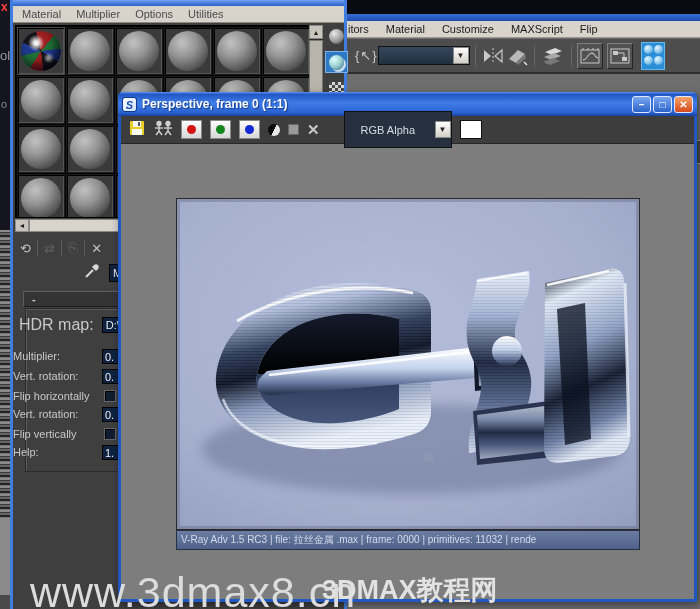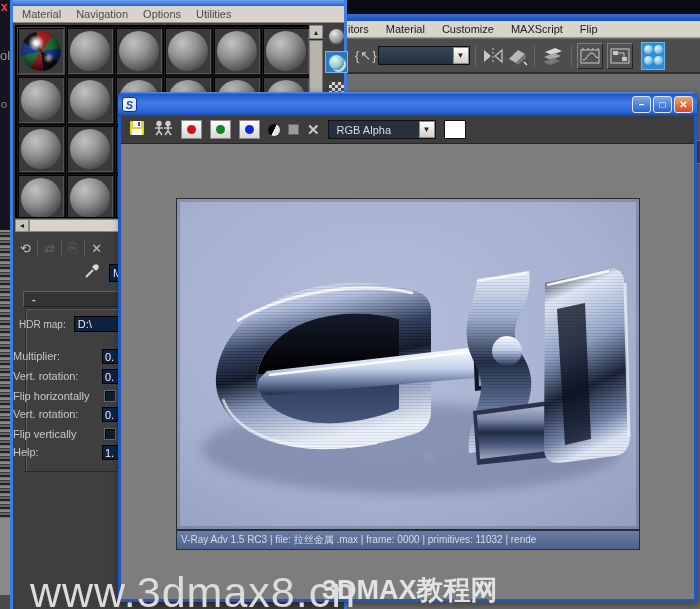--- a/index.html
+++ b/index.html
@@ -103,21 +103,21 @@
     color:#d0d0d0; font-size:11px; font-weight:bold; padding-left:8px; line-height:14px; }
   #me-groupbox { position:absolute; left:12px; top:308px; width:236px; height:164px;
     border:1px solid #2a2a2a; box-shadow:inset 1px 1px 0 #5a5a5a; }
   .prm-row { position:absolute; left:0; height:16px; width:330px; display:flex; align-items:center; }
   .prm-label { width:86px; font-size:11px; color:#c8c8c8; }
   .prm-field { margin-left:3px; width:46px; height:15px; background:#0f2240; border:1px solid #000;
     color:#eee; font-size:11px; padding-left:2px; line-height:14px; }
   .prm-check { margin-left:5px; width:12px; height:12px; background:#101d30; border:1px solid #666;
     box-shadow:inset 1px 1px 0 #000; }
   .hdr-row { position:absolute; left:6px; top:316px; width:320px; display:flex; align-items:center; }
-  .hdr-label { font-size:10px; color:#c8c8c8; }
+  .hdr-label { font-size:16px; color:#c8c8c8; }
   .hdr-field { margin-left:8px; width:160px; height:16px; background:#0f2240; border:1px solid #000;
     color:#eee; font-size:11px; padding-left:3px; line-height:15px; }
 
   
   #render-window { left:118px; top:92px; width:579px; height:510px; z-index:20;
     border:3px solid #2057c0; border-top:none; border-radius:5px 5px 2px 2px;
     background:#7d7d7d; box-shadow:2px 3px 8px rgba(0,0,0,.45); }
   #rw-titlebar { position:absolute; left:-3px; top:0; width:579px; height:24px;
     border-radius:5px 5px 0 0;
     background:linear-gradient(180deg,#5a95f2 0%,#2157c4 10%,#3f7ce8 45%,#2a63d2 85%,#17419e 100%);
@@ -133,22 +133,22 @@
   .rw-btn.close { background:linear-gradient(180deg,#f4a468,#d6491e); }
   #rw-toolbar { position:absolute; left:0; top:24px; width:573px; height:28px; background:#3d3d3d;
     border-bottom:1px solid #262626; display:flex; align-items:center; gap:8px; padding-left:8px; }
   .chan-btn { width:21px; height:19px; background:linear-gradient(180deg,#fefefe,#d6d6d6);
     border:1px solid #8a8a8a; display:flex; align-items:center; justify-content:center; }
   .chan-dot { width:9px; height:9px; border-radius:50%; }
   #alpha-glyph { width:12px; height:12px; border-radius:50%;
     background:linear-gradient(115deg,#0a0a0a 50%,#e8e8e8 50%); }
   #mono-glyph { width:11px; height:11px; background:#9a9a9a; border:1px solid #666; }
   #rw-clear-x { color:#c8c8c8; font-size:15px; font-weight:bold; }
-  #rw-dropdown { width:108px; height:19px; background:#26303e; border:1px solid #111;
-    color:#d8dee8; font-size:11px; display:flex; align-items:center; padding-left:8px; }
+  #rw-dropdown { width:108px; height:37px; background:#26303e; border:1px solid #111;
+    color:#d8dee8; font-size:11px; display:flex; align-items:center; padding-left:16px;margin-left:16px; }
   #rw-dropdown .dd-btn { margin-left:auto; width:16px; height:17px;
     background:linear-gradient(180deg,#fff,#d2cec6); border:1px solid #8a8a8a; color:#222;
     font-size:8px; text-align:center; line-height:16px; }
   #rw-swatch { width:22px; height:19px; background:#fff; border:1px solid #111; }
   #render-image { position:absolute; left:55px; top:106px; width:464px; height:332px;
     border:1px solid #2a2a2a; }
   #render-image svg { display:block; }
   #rw-statusbar { position:absolute; left:55px; top:438px; width:464px; height:20px;
     background:linear-gradient(180deg,#6b7da2,#51628a); border:1px solid #28303f;
     color:#d3dbec; font-size:10px; line-height:18px; padding-left:4px; white-space:nowrap; overflow:hidden; }
@@ -238,21 +238,21 @@
         <span class="mdot"></span>
       </span>
     </div>
     <div id="render-scene-icon">▣</div>
   </div>
 
   <div class="abs" id="mat-editor">
     <div id="me-titlebar"></div>
     <div id="me-menubar">
       <span>Material</span>
-      <span>Navigation</span>
+      <span>Multiplier</span>
       <span>Options</span>
       <span>Utilities</span>
     </div>
     <div id="me-slots">
       <div id="slot-grid">
           <div class="slot slot-active">
             <div class="sphere sphere-hdr"></div>
           </div>
           <div class="slot">
             <div class="sphere"></div>
@@ -392,20 +392,21 @@
     </div>
     <div class="prm-row" style="top:444px">
       <span class="prm-label">Help:</span>
       <div class="prm-field">1.</div>
     </div>
   </div>
 
   <div class="abs" id="render-window">
     <div id="rw-titlebar">
       <span id="rw-icon">S</span>
+      <span id="rw-title">Perspective, frame 0 (1:1)</span>
       <span class="rw-btns">
         <span class="rw-btn">–</span>
         <span class="rw-btn">□</span>
         <span class="rw-btn close">✕</span>
       </span>
     </div>
     <div id="rw-toolbar">
       <span>
         <svg width="16" height="16">
             <rect x="1" y="1" width="14" height="14" fill="#e8cf2a" rx="1"></rect>

